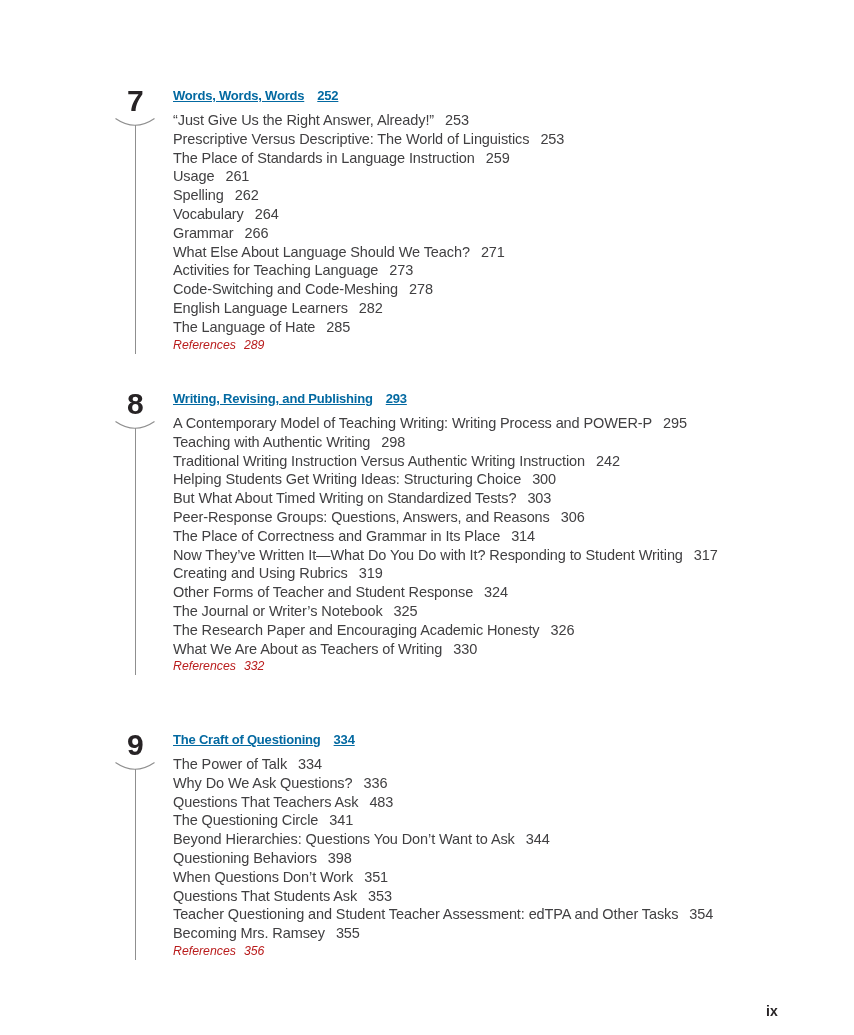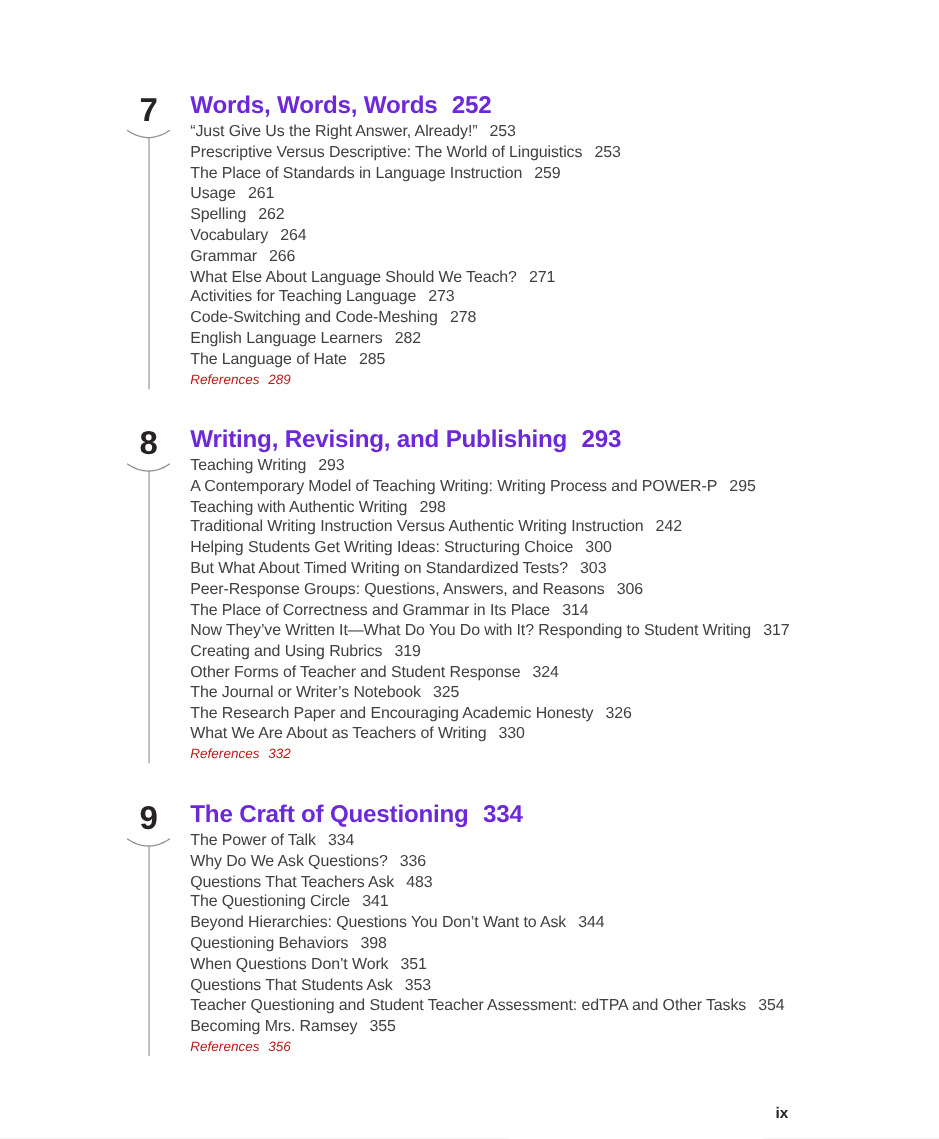--- a/index.html
+++ b/index.html
@@ -38,47 +38,48 @@
   }
   .arc { margin-top: 1px; flex: 0 0 auto; }
   .vline {
     flex: 1 1 auto;
     width: 1px;
     background: #8f8f8f;
     margin-top: -5px;
   }
   .entries { margin-left: 15px; flex: 1; }
   .chap-title {
-    font-size: 22px;
+    font-size: 13px;
     font-weight: bold;
-    color: #6d28d9;
+    color: #0369a1;
     line-height: 20px;
     margin-bottom: 5px;
     letter-spacing: -0.2px;
+    text-decoration: underline;
   }
   .chap-title .pg { margin-left: 13px; }
   .item {
     font-size: 14.5px;
     color: #414042;
     line-height: 18.8px;
     letter-spacing: -0.1px;
     white-space: nowrap;
   }
   .item .pg { margin-left: 11px; }
   .refs {
     font-size: 12.3px;
     font-style: italic;
     color: #b91c1c;
     line-height: 17px;
   }
   .refs .pg { margin-left: 8px; }
   .folio {
     position: absolute;
     top: 1003px;
-    left: 705px;
+    left: 766px;
     font-size: 14px;
     font-weight: bold;
     color: #272325;
   }
 </style>
 </head>
 <body>
 
 <div class="page">
   <div id="chapters">
@@ -114,21 +115,20 @@
     <div class="num-col">
       <div class="chap-num">8</div>
       <svg class="arc" width="42" height="13" viewBox="0 0 42 13">
         <path d="M1.5 1.5 Q 21 15 40.5 1.5" fill="none" stroke="#8f8f8f" stroke-width="1.1"></path>
       </svg>
       <div class="vline"></div>
     </div>
     <div class="entries">
       <h2 class="chap-title"><span class="t">Writing, Revising, and Publishing</span><span class="pg">293</span></h2>
       <div class="items">
-            <div class="item"><span class="t">Teaching Writing</span><span class="pg">293</span></div>
             <div class="item"><span class="t">A Contemporary Model of Teaching Writing: Writing Process and POWER-P</span><span class="pg">295</span></div>
             <div class="item"><span class="t">Teaching with Authentic Writing</span><span class="pg">298</span></div>
             <div class="item"><span class="t">Traditional Writing Instruction Versus Authentic Writing Instruction</span><span class="pg">242</span></div>
             <div class="item"><span class="t">Helping Students Get Writing Ideas: Structuring Choice</span><span class="pg">300</span></div>
             <div class="item"><span class="t">But What About Timed Writing on Standardized Tests?</span><span class="pg">303</span></div>
             <div class="item"><span class="t">Peer-Response Groups: Questions, Answers, and Reasons</span><span class="pg">306</span></div>
             <div class="item"><span class="t">The Place of Correctness and Grammar in Its Place</span><span class="pg">314</span></div>
             <div class="item"><span class="t">Now They’ve Written It—What Do You Do with It? Responding to Student Writing</span><span class="pg">317</span></div>
             <div class="item"><span class="t">Creating and Using Rubrics</span><span class="pg">319</span></div>
             <div class="item"><span class="t">Other Forms of Teacher and Student Response</span><span class="pg">324</span></div>

